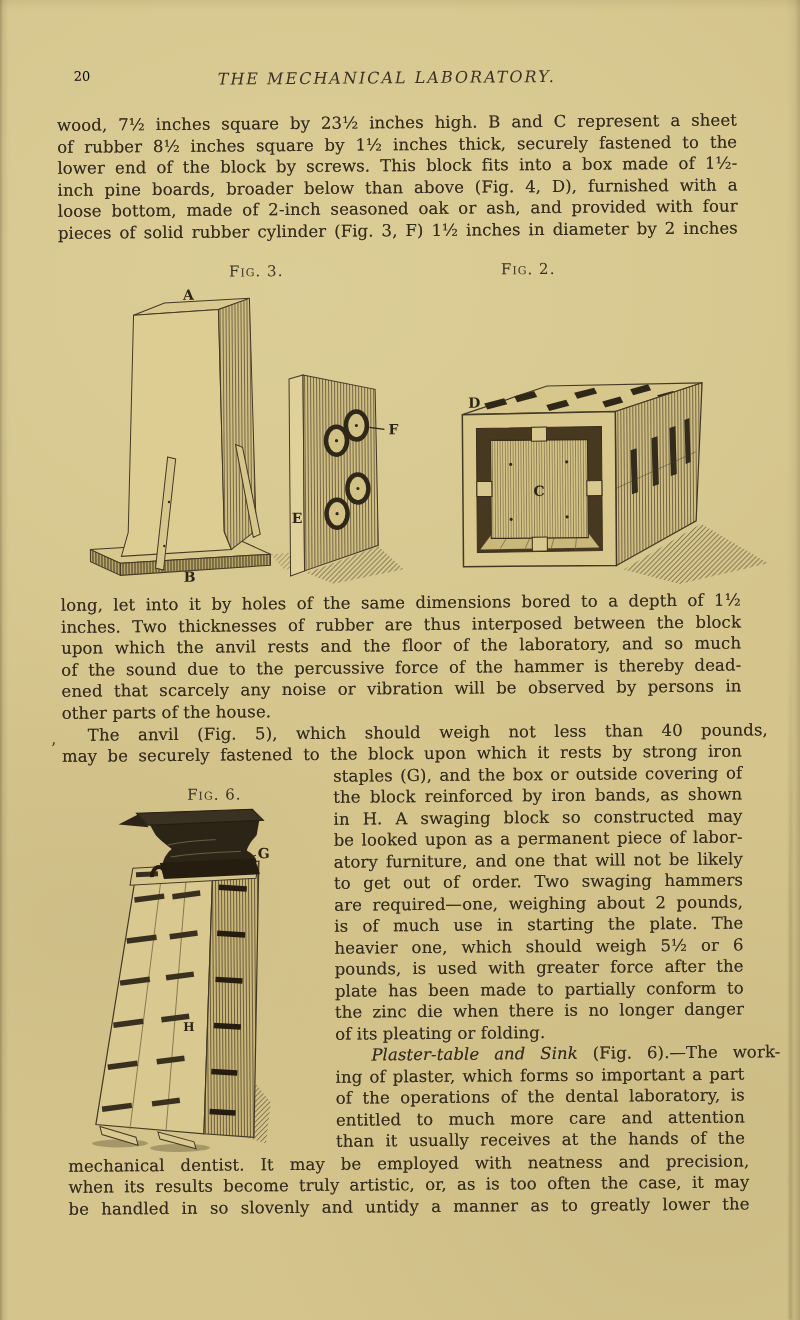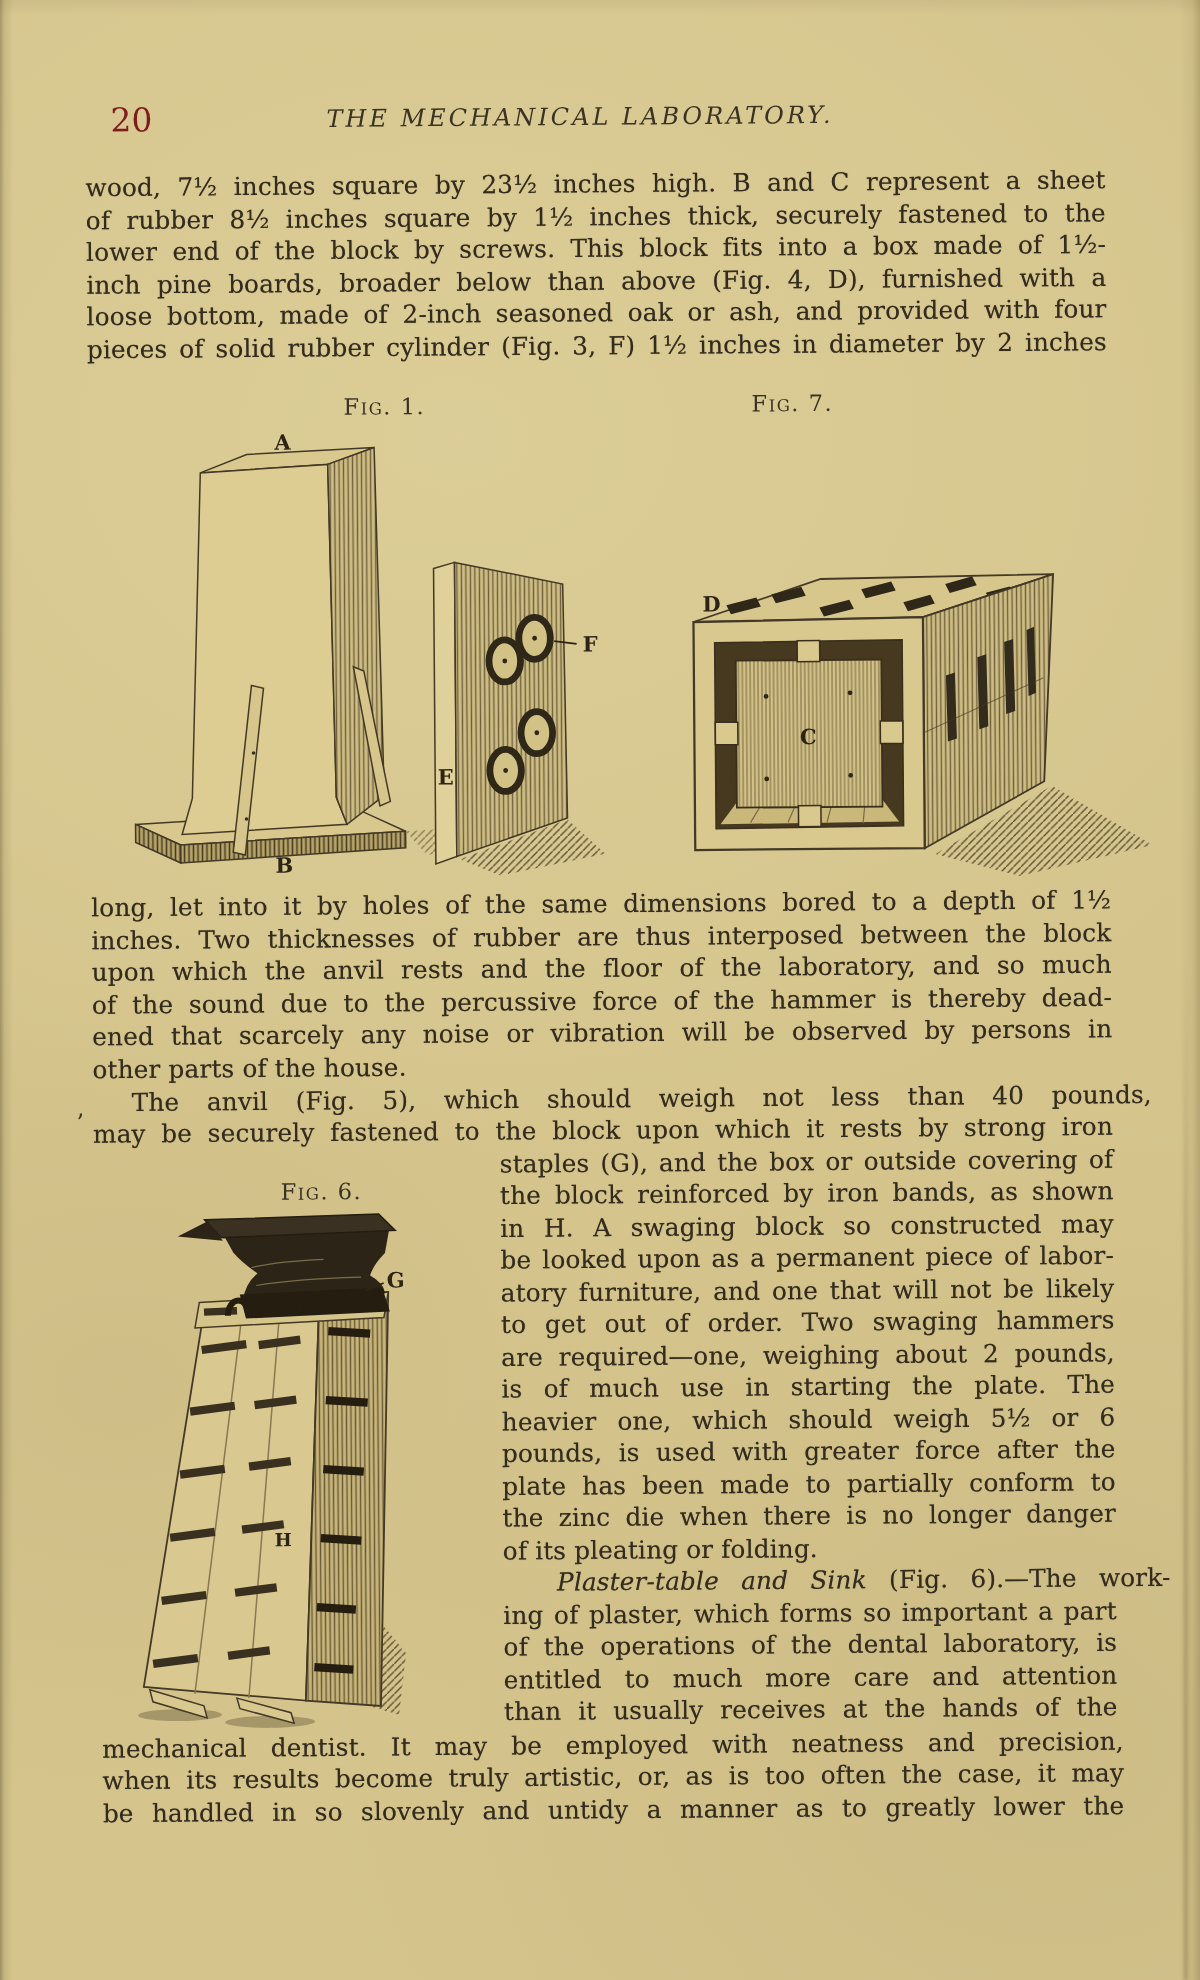--- a/index.html
+++ b/index.html
@@ -12,21 +12,21 @@
          radial-gradient(ellipse 700px 600px at 88% 88%, rgba(130,110,62,.10), rgba(130,110,62,0) 70%),
          radial-gradient(ellipse 500px 400px at 10% 70%, rgba(150,130,80,.10), rgba(150,130,80,0) 70%),
          linear-gradient(to right, rgba(80,65,35,.40) 0px, rgba(80,65,35,.12) 3px, rgba(80,65,35,0) 9px),
          linear-gradient(to left, rgba(85,70,38,.25) 0px, rgba(110,90,50,.10) 5px, rgba(110,90,50,0) 14px),
          linear-gradient(to bottom, rgba(120,100,60,.12) 0px, rgba(120,100,60,0) 10px),
          #d5c58d;}
   .crease{position:absolute;right:8px;top:640px;width:3px;height:680px;
        background:linear-gradient(to bottom, rgba(95,78,42,0), rgba(95,78,42,.22) 40%, rgba(95,78,42,.26));
        filter:blur(1px);}
   .tilt{position:absolute;inset:0;transform:rotate(-0.45deg);transform-origin:420px 120px;}
-  .pagenum{position:absolute;left:74px;top:66px;font-size:22px;color:#7f1d1d;}
+  .pagenum{position:absolute;left:74px;top:66px;font-size:13px;color:#000000;}
   .running-head{position:absolute;left:218px;top:68px;width:300px;text-align:center;
        font-style:italic;font-size:16px;letter-spacing:2px;color:#3a3223;white-space:nowrap;}
   .line{position:absolute;height:21px;font-size:16.5px;line-height:21px;color:#332b1e;
        white-space:nowrap;letter-spacing:.1px;
        text-shadow:0 0 .5px rgba(51,43,30,.55);}
   .j{text-align:justify;text-align-last:justify;}
   .l{text-align:left;}
   .full{left:57px;width:680px;}
   .fullb{left:60px;width:681px;}
   .wrapcol{left:328px;width:409px;}
@@ -51,22 +51,22 @@
   <div class="pagenum">20</div>
   <div class="running-head">THE MECHANICAL LABORATORY.</div>
 
   <div class="line full j" style="top:112px">wood, 7½ inches square by 23½ inches high.  B and C represent a sheet</div>
   <div class="line full j" style="top:134px">of rubber 8½ inches square by 1½ inches thick, securely fastened to the</div>
   <div class="line full j" style="top:155px">lower end of the block by screws.  This block fits into a box made of 1½-</div>
   <div class="line full j" style="top:177px">inch pine boards, broader below than above (Fig. 4, D), furnished with a</div>
   <div class="line full j" style="top:198px">loose bottom, made of 2-inch seasoned oak or ash, and provided with four</div>
   <div class="line full j" style="top:220px">pieces of solid rubber cylinder (Fig. 3, F) 1½ inches in diameter by 2 inches</div>
 
-  <div class="figcap" style="left:200px;top:261px">Fig. 1.</div>
-  <div class="figcap" style="left:472px;top:261px">Fig. 7.</div>
+  <div class="figcap" style="left:200px;top:261px">Fig. 3.</div>
+  <div class="figcap" style="left:472px;top:261px">Fig. 2.</div>
   <div class="figcap" style="left:154px;top:784px">Fig. 6.</div>
 
   <svg class="fig" style="left:70px;top:282px" width="335" height="302" viewBox="0 0 335 302">
     <defs>
       <pattern id="vh3" patternUnits="userSpaceOnUse" width="3" height="6">
         <rect width="3" height="6" fill="#cdbd82"></rect>
           <path d="M1.5,0 V6" stroke="#6e5e3e" stroke-width="0.9"></path>
       </pattern>
       <pattern id="eh3" patternUnits="userSpaceOnUse" width="3" height="5">
         <rect width="3" height="5" fill="#b6a468"></rect>

